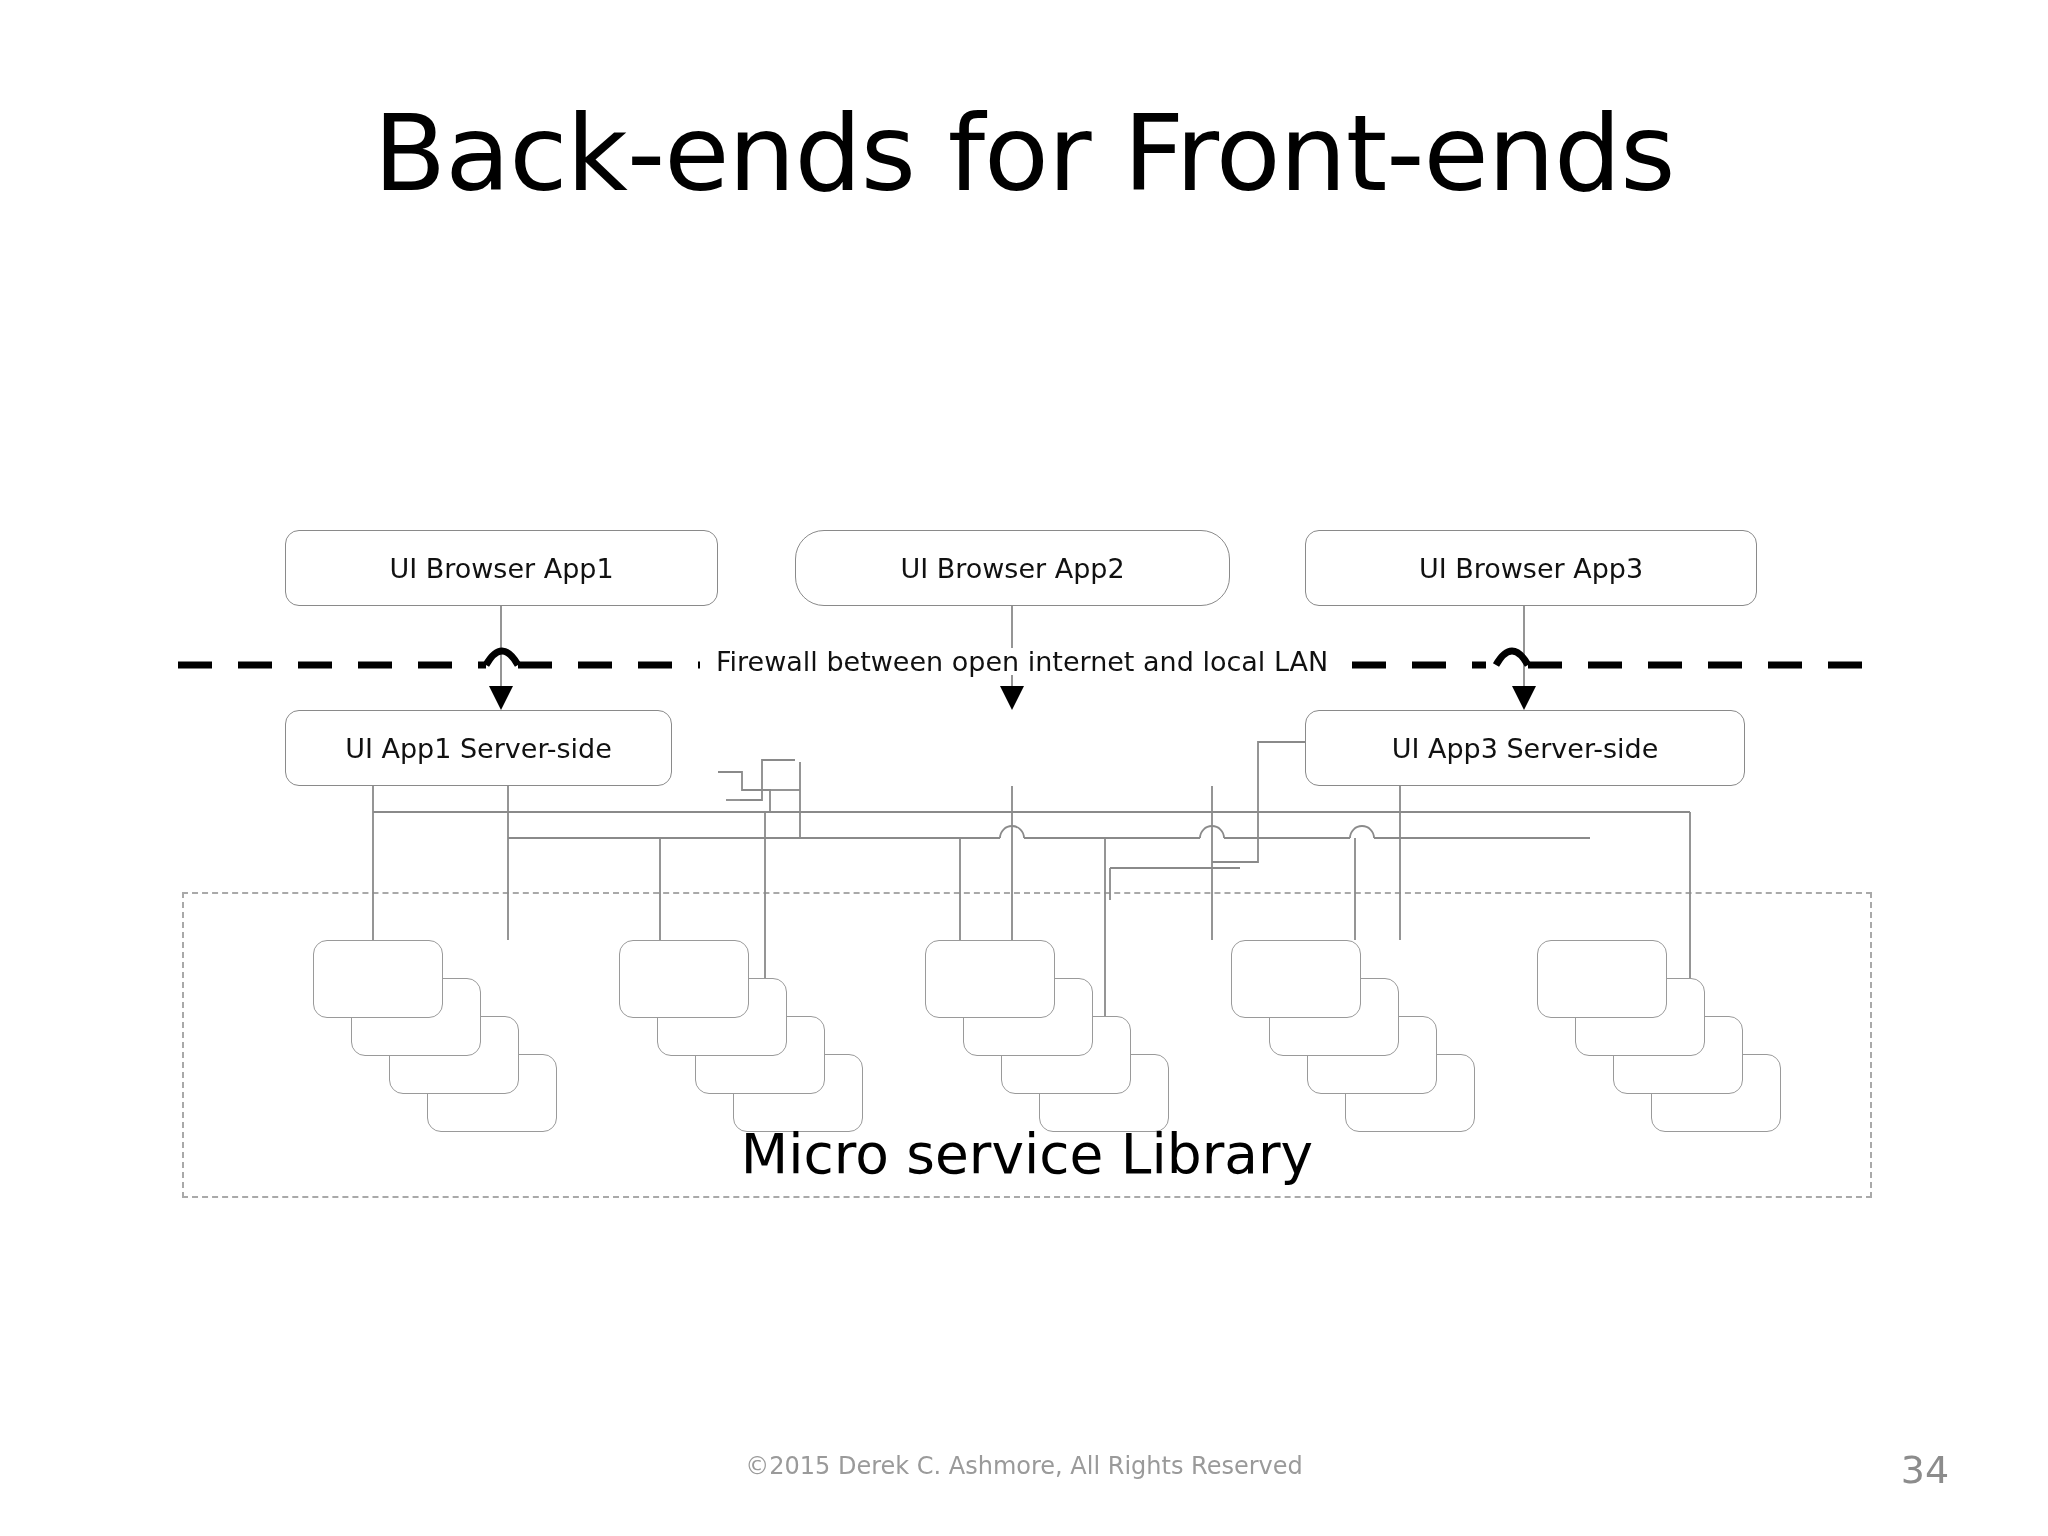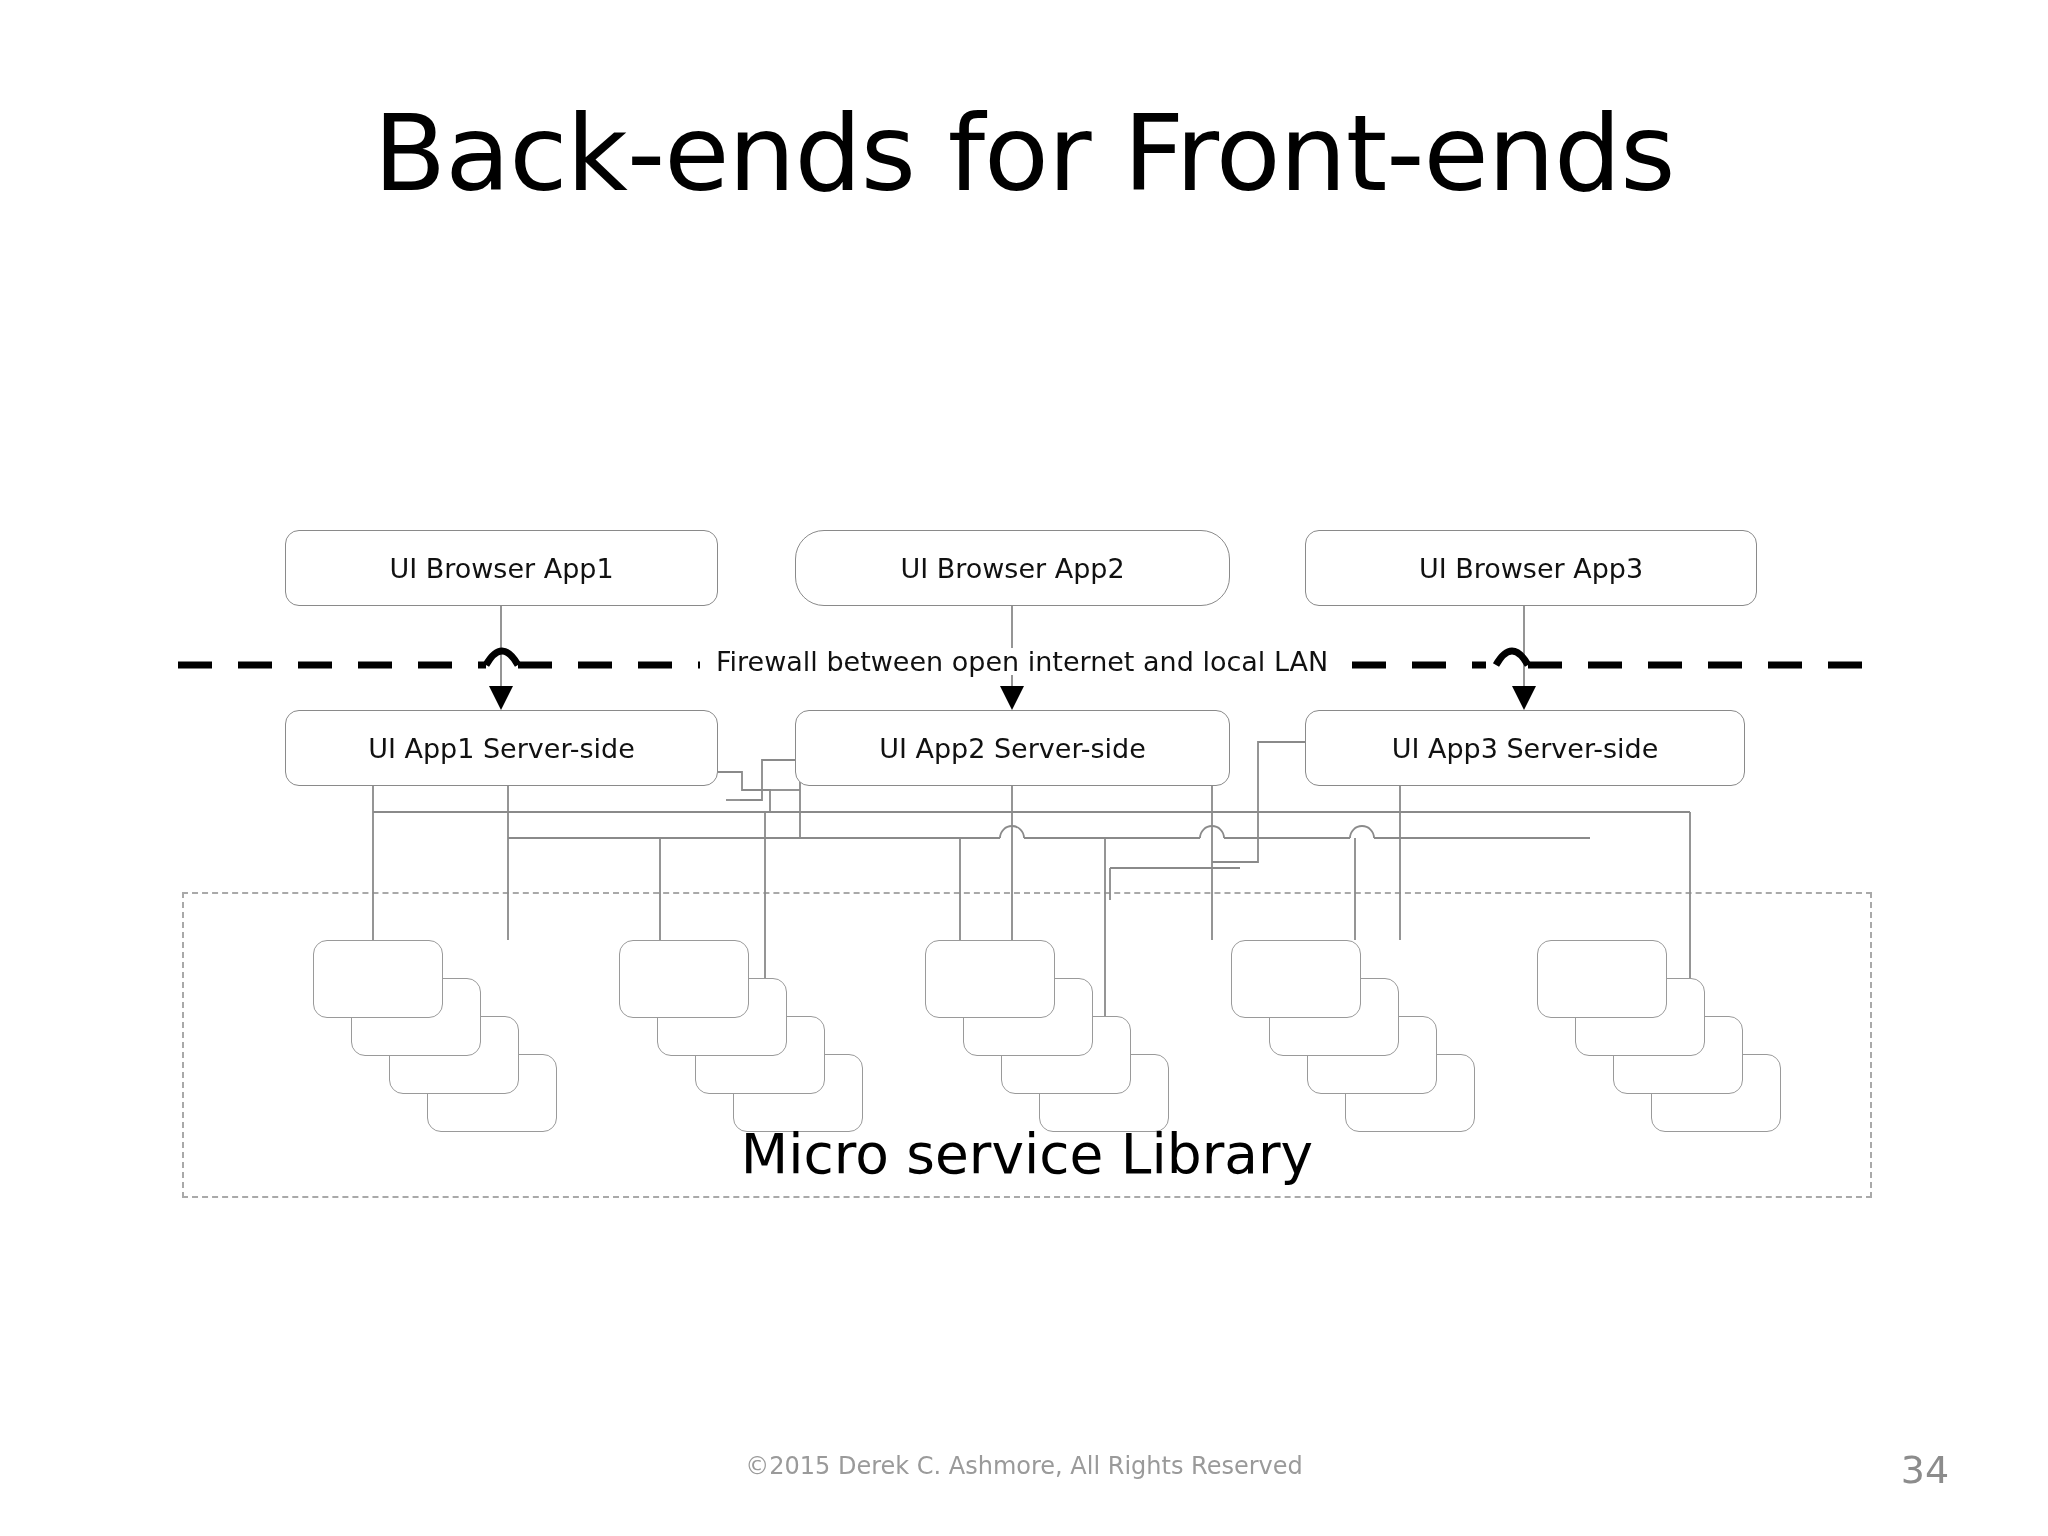--- a/index.html
+++ b/index.html
@@ -191,25 +191,22 @@
       <path d="M 486 665 q 8 -14 16 -14 q 8 0 16 14" stroke-width="7"></path>
       <line x1="518" y1="665" x2="700" y2="665" stroke-dasharray="34 26"></line>
       <line x1="1352" y1="665" x2="1486" y2="665" stroke-dasharray="34 26"></line>
       <path d="M 1496 665 q 8 -14 16 -14 q 8 0 16 14" stroke-width="7"></path>
       <line x1="1528" y1="665" x2="1880" y2="665" stroke-dasharray="34 26"></line>
     </g>
   </svg>
 
   <div class="firewall-label" style="left:706px;top:648px;">Firewall between open internet and local LAN</div>
 
-  <div class="node-box" style="left:285px;top:710px;width:433px;height:76px;">
+  <div class="node-box" style="left:285px;top:710px;width:387px;height:76px;">
     <span>UI App1 Server-side</span>
-  </div>
-  <div class="node-box" style="left:795px;top:710px;width:435px;height:76px;">
-    <span>UI App2 Server-side</span>
   </div>
   <div class="node-box" style="left:1305px;top:710px;width:440px;height:76px;">
     <span>UI App3 Server-side</span>
   </div>
 
   <div class="msl-container" style="left:182px;top:892px;width:1690px;height:306px;"></div>
 
   <div id="stacks">
       <div class="svc" style="left: 427px; top: 1054px; width: 130px; height: 78px; z-index: 11;"></div>
       <div class="svc" style="left: 389px; top: 1016px; width: 130px; height: 78px; z-index: 12;"></div>

